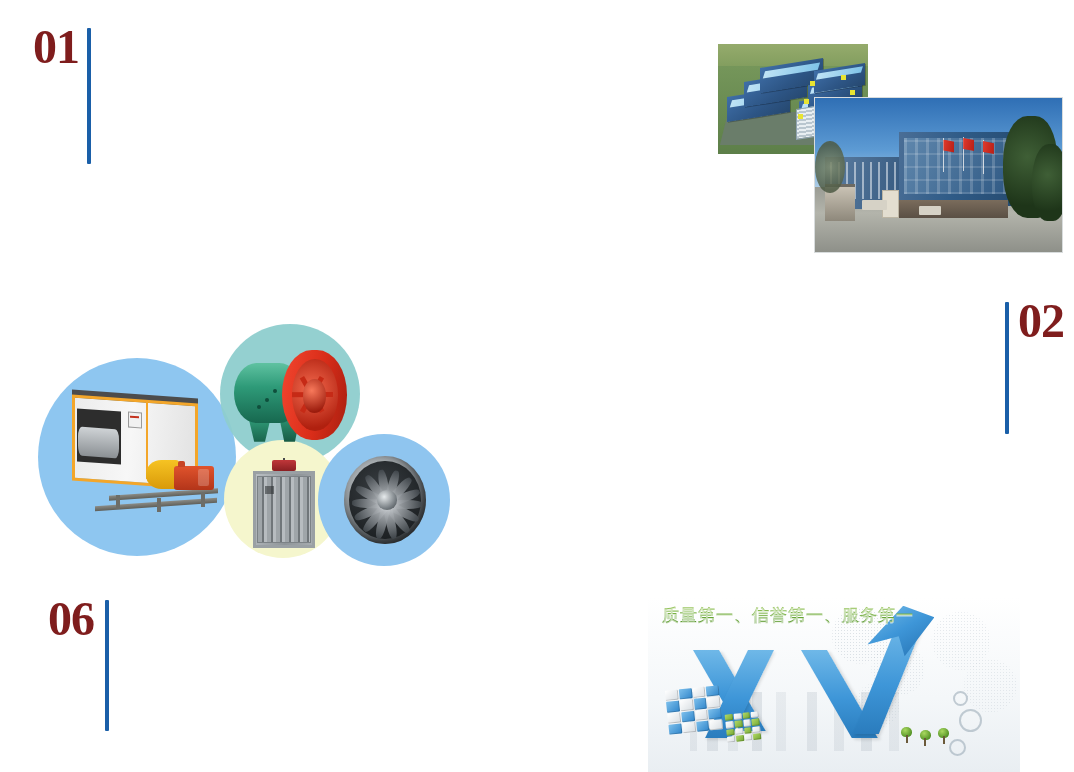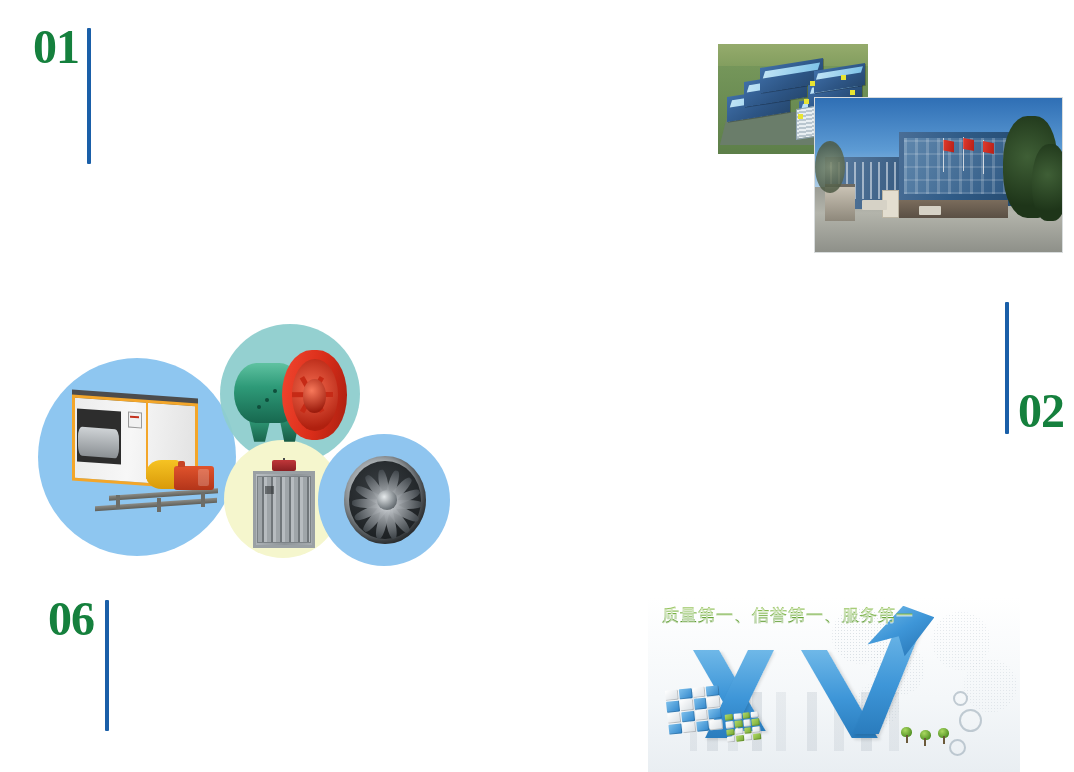--- a/index.html
+++ b/index.html
@@ -26,34 +26,34 @@
   .marker {
     position: absolute;
     display: flex;
     align-items: flex-start;
   }
   .marker .num {
     font-family: "Liberation Serif", serif;
     font-weight: bold;
     font-size: 48px;
     line-height: 0.95;
-    color: #15803d;
+    color: #7f1d1d;
     letter-spacing: -1px;
   }
   .marker .rule {
     width: 4px;
     background: #1a5fa8;
     border-radius: 1px;
   }
 
   #marker-01 { left: 33px; top: 24px; }
   #marker-01 .num { margin-right: 8px; }
   #marker-01 .rule { height: 136px; margin-top: 4px; }
 
-  #marker-02 { left: 1005px; top: 298px; align-items: flex-end; }
+  #marker-02 { left: 1005px; top: 298px; }
   #marker-02 .num { margin-left: 9px; order: 2; }
   #marker-02 .rule { height: 132px; margin-top: 4px; order: 1; }
 
   #marker-03 { left: 48px; top: 596px; }
   #marker-03 .num { margin-right: 11px; }
   #marker-03 .rule { height: 131px; margin-top: 4px; }
 
   
   #factory-render {
     position: absolute;

